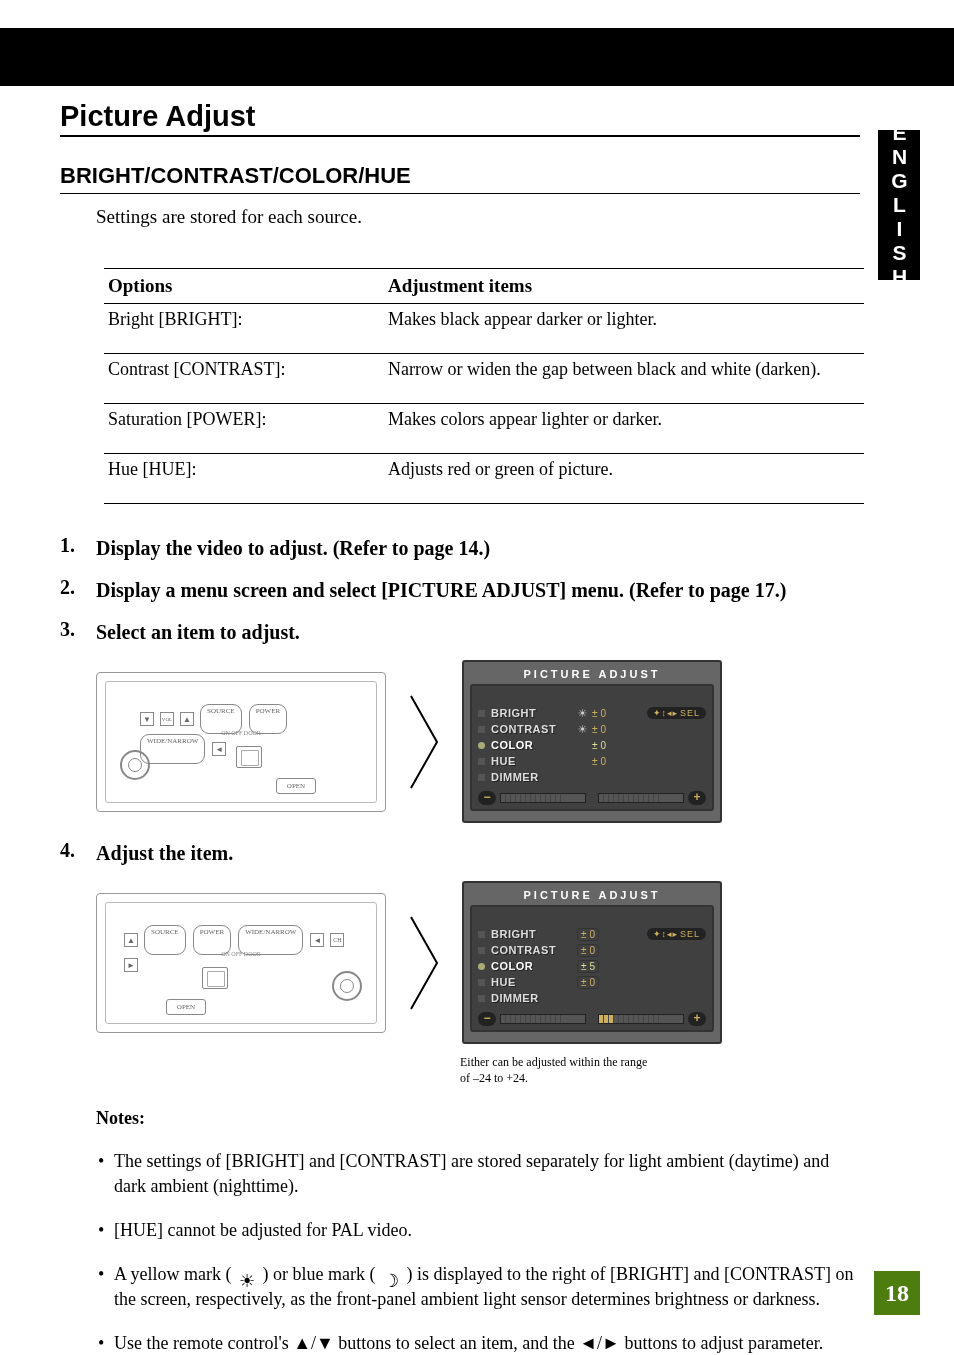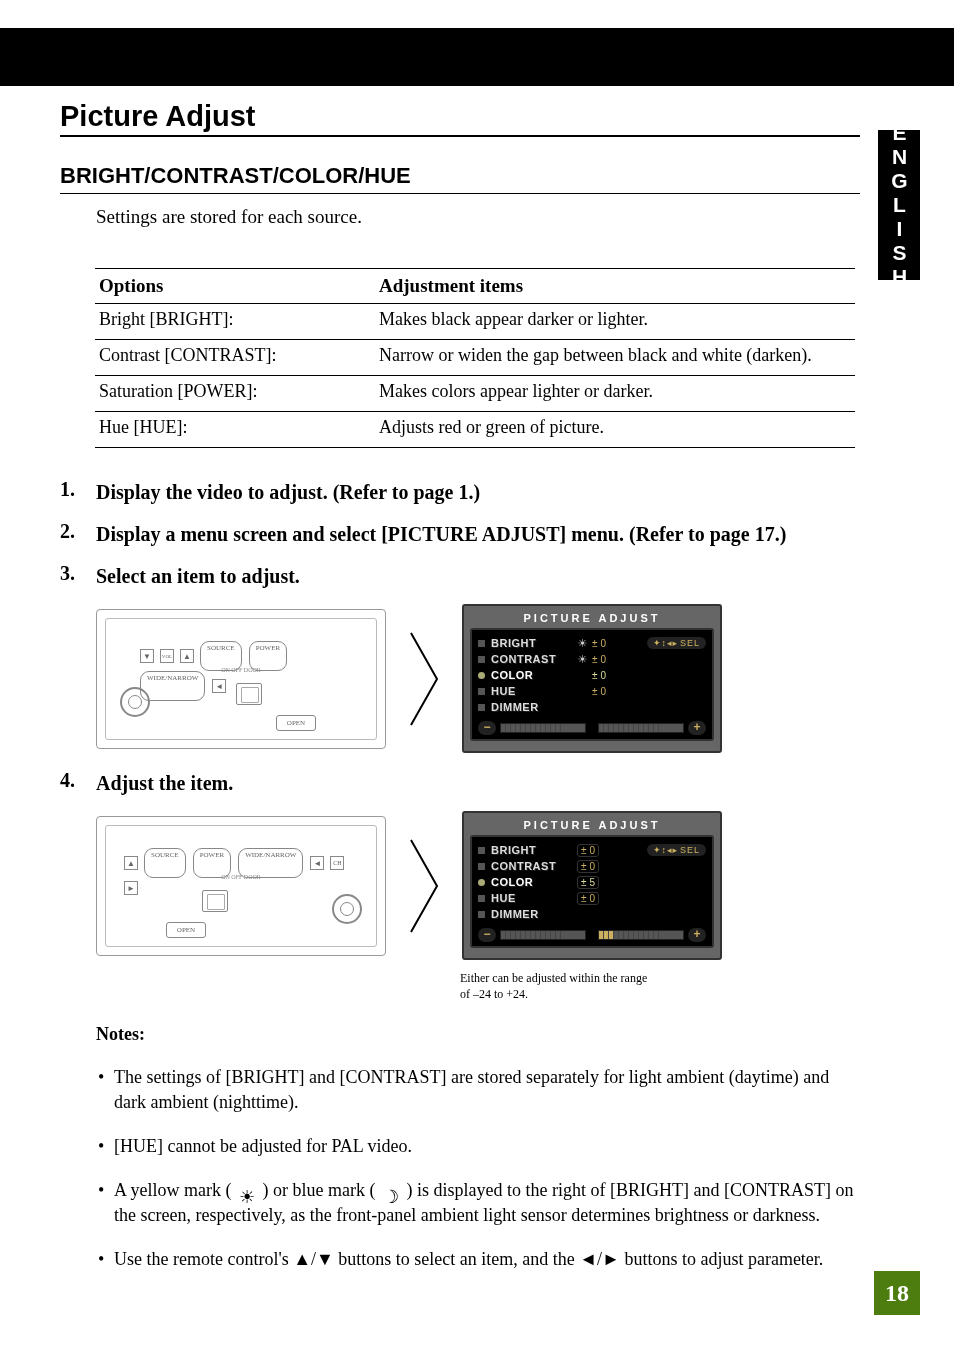--- a/index.html
+++ b/index.html
@@ -48,36 +48,36 @@
     border-top: 1.5px solid #000;
     margin-bottom: 12px;
   }
   .intro-text {
     font-size: 19px;
     margin-left: 36px;
     margin-bottom: 40px;
   }
   table.options {
     border-collapse: collapse;
-    margin-left: 35px;
+    margin-left: 44px;
     width: 760px;
     font-size: 18px;
   }
   table.options th {
     font-family: "Times New Roman", serif;
     font-weight: bold;
     text-align: left;
     border-top: 1.5px solid #000;
     border-bottom: 1.5px solid #000;
     padding: 6px 4px 6px 4px;
     font-size: 19px;
   }
   table.options td {
     border-bottom: 1px solid #000;
-    padding: 5px 4px 9px 4px;
+    padding: 5px 4px 23px 4px;
     vertical-align: top;
   }
   table.options tr:last-child td {
     border-bottom: 1.5px solid #000;
   }
   .steps { margin-top: 30px; margin-left: 0; }
   .step {
     display: flex;
     align-items: flex-start;
     margin-bottom: 14px;
@@ -183,22 +183,22 @@
     text-align:center;
     font-size:11px;
     letter-spacing:3px;
     font-weight:bold;
     margin-bottom:4px;
     color:#fff;
   }
   .osd-inner {
     border:2px solid #333;
     border-radius:3px;
-    padding:5px 6px 0;
-    background:#000000;
+    padding:19px 6px 0;
+    background:#404040;
   }
   .osd-row {
     display:flex;
     align-items:center;
     font-size:11px;
     height:16px;
     gap:4px;
   }
   .osd-label {
     width:82px;
@@ -345,21 +345,21 @@
       <tr>
         <td>Hue [HUE]:</td>
         <td>Adjusts red or green of picture.</td>
       </tr>
     </tbody>
   </table>
 
   <div class="steps">
     <div class="step">
       <div class="step-num">1.</div>
-      <div class="step-text">Display the video to adjust. (Refer to page 1.)</div>
+      <div class="step-text">Display the video to adjust. (Refer to page 14.)</div>
     </div>
     <div class="step">
       <div class="step-num">2.</div>
       <div class="step-text">Display a menu screen and select [PICTURE ADJUST] menu. (Refer to page 17.)</div>
     </div>
     <div class="step">
       <div class="step-num">3.</div>
       <div class="step-text">Select an item to adjust.</div>
     </div>
   </div>

